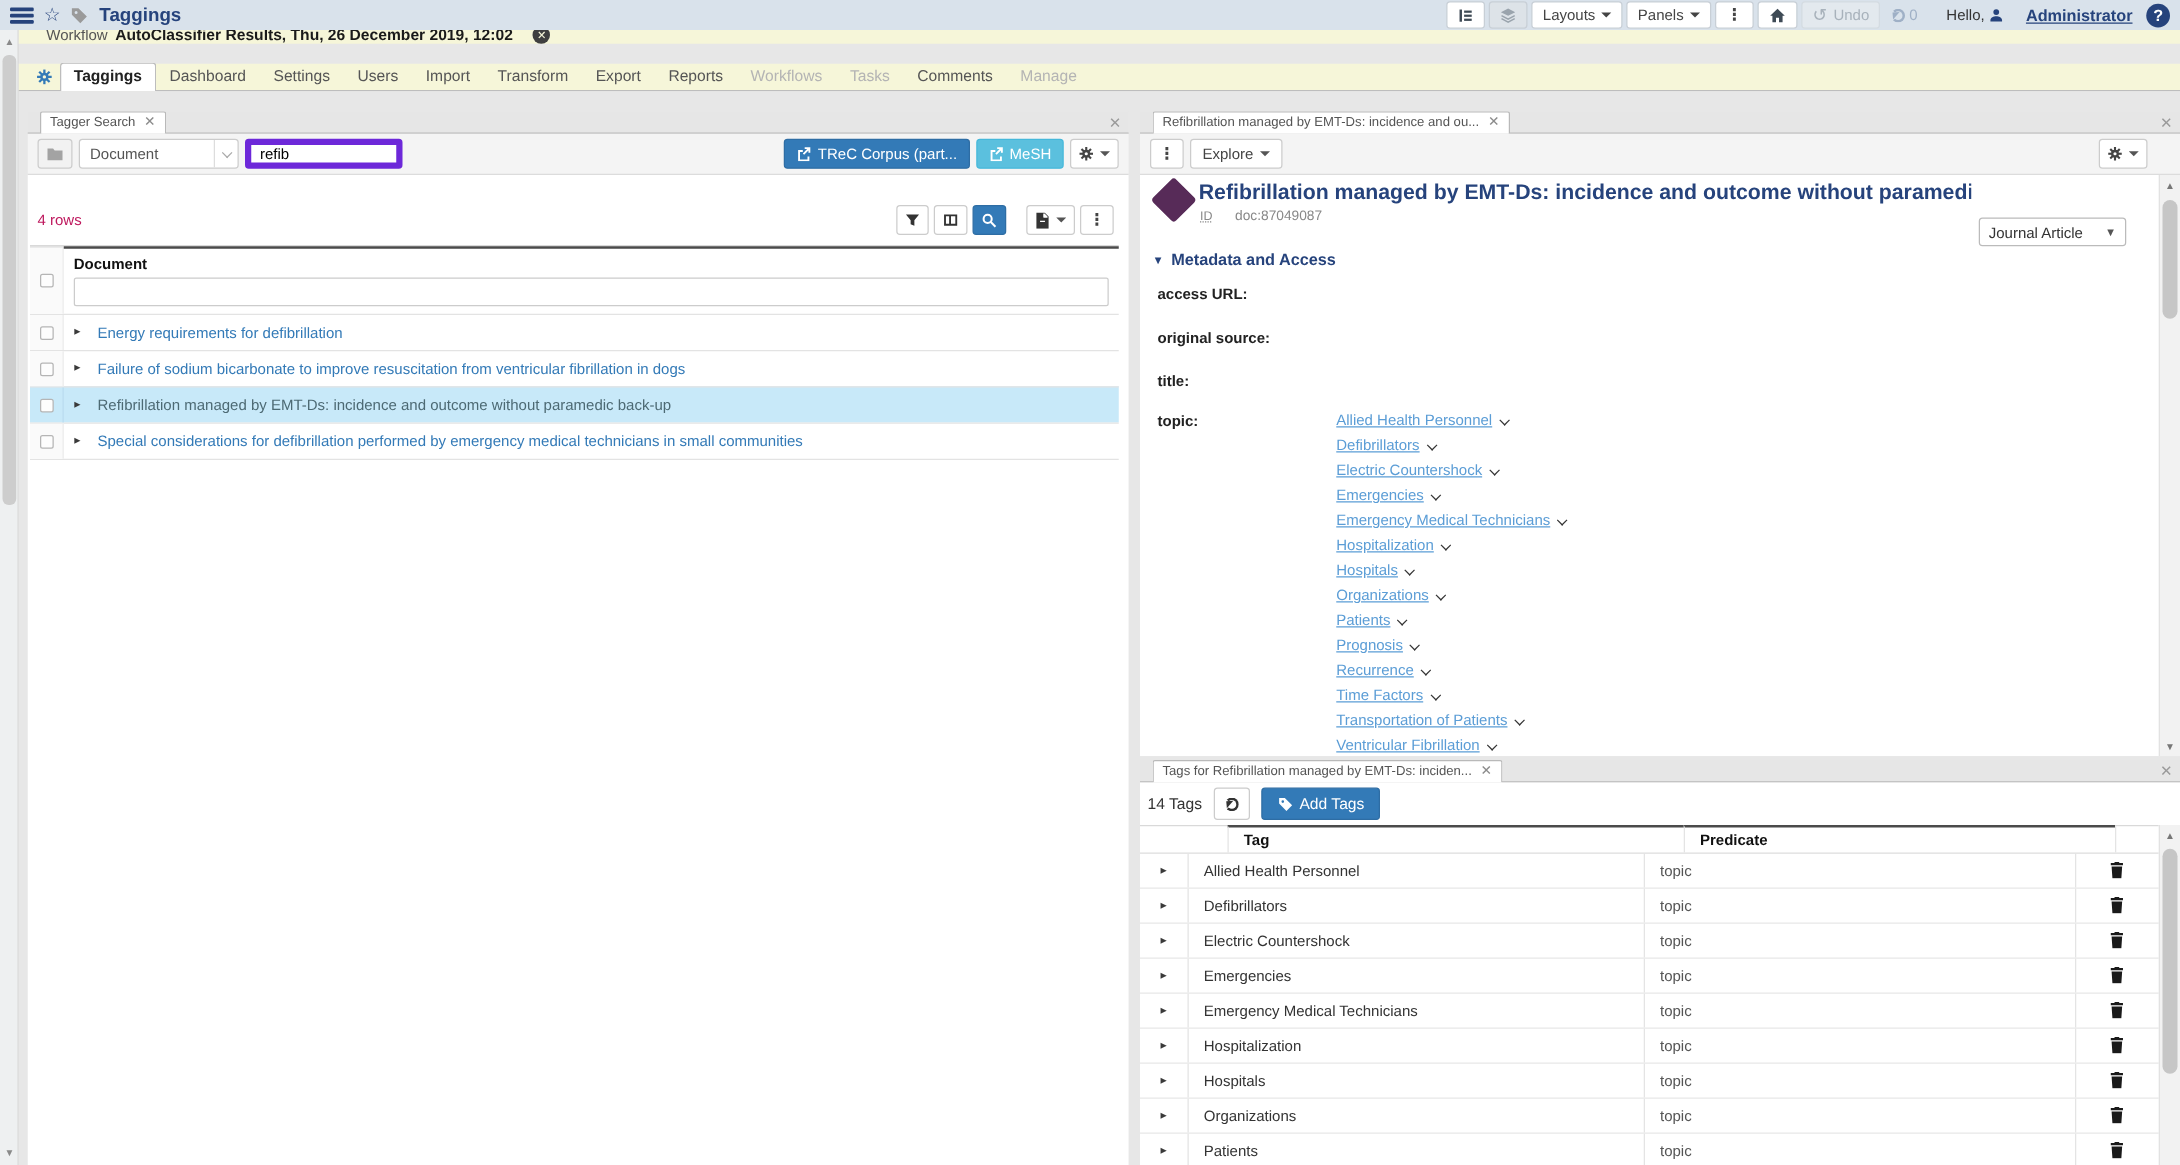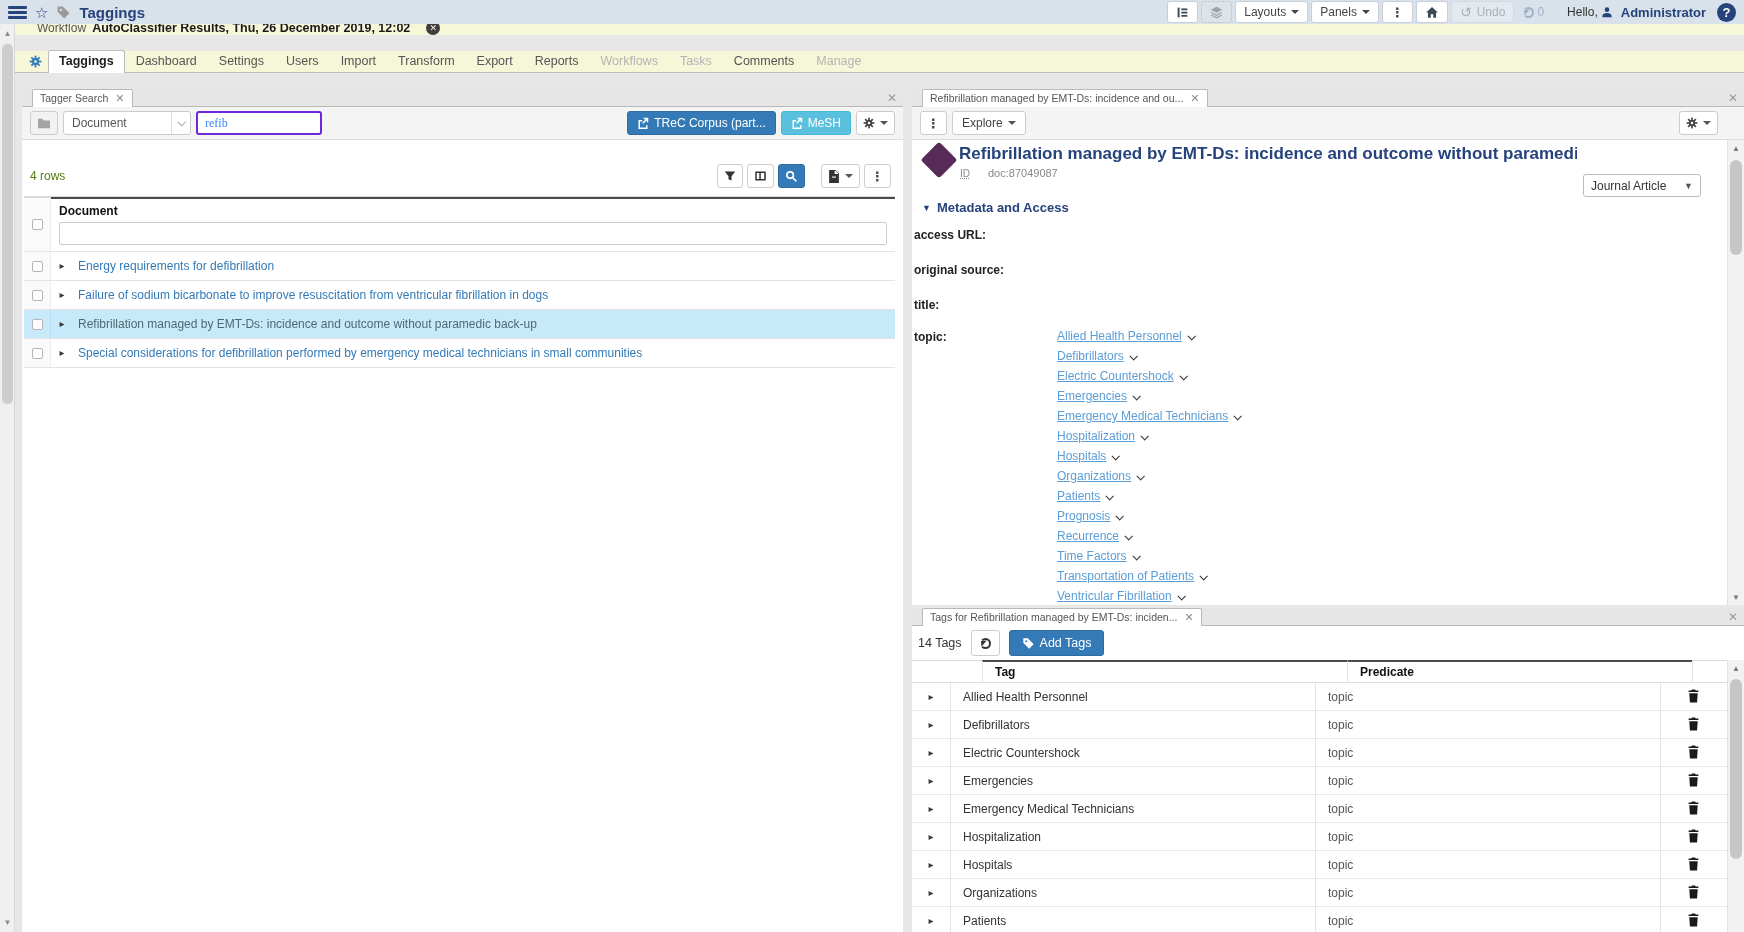--- a/index.html
+++ b/index.html
@@ -24,21 +24,21 @@
   .tb-btn {
     height: 22px; min-width: 24px; background: #fff; border: 1px solid #c8cfd6; border-radius: 3px;
     display: inline-flex; align-items: center; justify-content: center; gap: 5px;
     padding: 0 8px; font-size: 12px; color: #444; cursor: pointer;
   }
   .tb-btn.pressed { background: #dde3e8; color: #9aa4ad; }
   .tb-btn.disabled { background: #e3e9ee; border-color: #d4dbe1; color: #a8b2bb; cursor: default; }
   .caret { display: inline-block; width: 0; height: 0; border: 4px solid transparent; border-top: 4px solid currentColor; margin-top: 4px; }
   .refresh-count { color: #9fb0c6; font-size: 12px; display: inline-flex; align-items: center; gap: 3px; padding: 0 6px; }
   .greeting { font-size: 12px; color: #333; margin-left: 14px; }
-  .user-link { color: var(--brand-navy, #26437c); font-weight: bold; font-size: 13px; display: inline-flex; align-items: center; gap: 8px; text-align: center; }
+  .user-link { color: var(--brand-navy, #26437c); font-weight: bold; font-size: 13px; text-decoration: underline; display: inline-flex; align-items: center; gap: 18px; text-align: center; }
   .help-btn { width: 19px; height: 19px; border-radius: 50%; background: var(--brand-navy, #26437c); color: #fff; font-weight: bold; font-size: 13px; display: inline-flex; align-items: center; justify-content: center; margin-left: 8px; cursor: pointer; }
 
   
   .win-scroll {
     position: absolute; left: 0; top: 24px; width: 15px; height: 908px;
     background: #eef0f1; border-right: 1px solid #d8d8d8;
   }
   .win-scroll .sb-arrow { position: absolute; left: 0; width: 15px; height: 15px; color: #8a8a8a; font-size: 8px; display: flex; align-items: center; justify-content: center; cursor: pointer; }
   .win-scroll .thumb { position: absolute; left: 2px; width: 11px; background: #cdcdcd; border-radius: 5px; top: 20px; height: 360px; cursor: pointer; }
 
@@ -95,26 +95,26 @@
   }
   .btn.primary { background: var(--primary, #337ab7); border-color: #2e6da4; color: #fff; }
   .btn.info { background: var(--info, #5bc0de); border-color: #46b8da; color: #fff; }
   .btn.icon-only { padding: 0 6px; }
 
   .fake-select { height: 24px; background: #fff; border: 1px solid #ccc; border-radius: 3px; display: inline-flex; align-items: center; cursor: pointer; }
   .fake-select .sel-text { padding: 0 8px; color: #555; flex: 1; text-align: left; }
   .fake-select .sel-caret { width: 19px; align-self: stretch; border-left: 1px solid #ddd; display: flex; align-items: center; justify-content: center; color: #aaa; }
   .chev { display: inline-block; width: 6px; height: 6px; border-right: 1.6px solid currentColor; border-bottom: 1.6px solid currentColor; transform: rotate(45deg) translateY(-1px); }
 
-  .text-input { height: 24px; border: 2px solid #6d28d9; border-radius: 3px; padding: 0 7px; font-size: 12px; color: #3b82f6; font-family: Liberation Serif, serif; outline: none; background: #fff; }
+  .text-input { height: 24px; border: 5px solid #6d28d9; border-radius: 3px; padding: 0 7px; font-size: 12px; color: #000000; font-family: Liberation Sans, sans-serif; outline: none; background: #fff; }
 
   
   .left-content { flex: 1; background: #fff; padding: 24px 8px 0 2px; overflow: hidden; }
   .results-bar { display: flex; align-items: center; padding: 0 4px 8px 6px; }
-  .row-count { font-size: 12px; color: #4d7c0f; }
+  .row-count { font-size: 12px; color: #be185d; }
   .results-actions { margin-left: auto; display: flex; align-items: center; gap: 4px; }
   .gap { width: 8px; }
   .btn.active-search { background: var(--primary, #337ab7); border-color: #2e6da4; color: #fff; }
 
   .doc-table { border-bottom: 1px solid #e3e3e3; }
   .dheader { display: flex; border-top: 1px solid #d9d9d9; }
   .dheader .hdr-main { flex: 1; border-top: 2px solid #4a4a4a; padding: 5px 8px 6px; }
   .dheader .cb-cell { border-top: 1px solid #d9d9d9; }
   .hdr-label { font-weight: bold; color: #111; font-size: 12px; display: block; margin-bottom: 4px; }
   .hdr-filter { width: 100%; height: 23px; border: 1px solid #ccc; border-radius: 2px; padding: 0 6px; font-family: inherit; font-size: 12px; outline: none; }
@@ -133,21 +133,21 @@
   .doc-head { position: relative; height: 56px; }
   .diamond { position: absolute; left: 14px; top: 7px; width: 26px; height: 26px; background: var(--diamond, #572b58); transform: rotate(45deg); border-radius: 3px; }
   .doc-title { position: absolute; left: 47px; top: 4px; right: 150px; font-size: 17px; font-weight: bold; color: var(--brand-navy, #26437c); white-space: nowrap; overflow: hidden; }
   .doc-id { position: absolute; left: 48px; top: 27px; font-size: 11px; color: #888; display: flex; gap: 18px; align-items: baseline; }
   .doc-id .id-label { font-size: 10px; text-decoration: underline dotted; }
   .doctype-select { position: absolute; right: 26px; top: 34px; width: 118px; height: 23px; border: 1px solid #bbb; border-radius: 3px; background: #fff; display: flex; align-items: center; padding: 0 7px; cursor: pointer; }
   .doctype-select .sel-text { flex: 1; color: #333; }
   .doctype-select .dn { color: #555; font-size: 9px; }
   .section-hdr { display: flex; align-items: center; gap: 6px; padding: 4px 0 10px 10px; color: var(--brand-navy, #26437c); font-weight: bold; font-size: 13px; cursor: pointer; }
   .section-hdr .dn { font-size: 9px; }
-  .field-row { display: flex; min-height: 35px; padding-left: 2px; }
+  .field-row { display: flex; min-height: 35px; padding-left: 14px; }
   .field-row .flabel { width: 143px; flex: 0 0 143px; font-weight: bold; color: #222; font-size: 12px; padding-top: 3px; }
   .field-row .fvalue { flex: 1; padding-top: 3px; color: #333; }
   .topic-item { margin-bottom: 7px; line-height: 13px; white-space: nowrap; }
   .topic-item a { color: var(--topic-link, #5b9dd6); text-decoration: underline; font-size: 12px; }
   .topic-item .chev { color: #333; margin-left: 6px; }
 
   .vscroll { position: absolute; right: 0; top: 0; bottom: 0; width: 17px; background: #f2f2f2; border-left: 1px solid #e2e2e2; }
   .vscroll .sb-arrow { position: absolute; left: 0; width: 16px; height: 16px; color: #777; font-size: 8px; display: flex; align-items: center; justify-content: center; cursor: pointer; }
   .vscroll .sb-up { top: 0; } .vscroll .sb-down { bottom: 0; }
   .vscroll .thumb { position: absolute; left: 2px; width: 12px; background: #c6c6c6; border-radius: 6px; cursor: pointer; }

